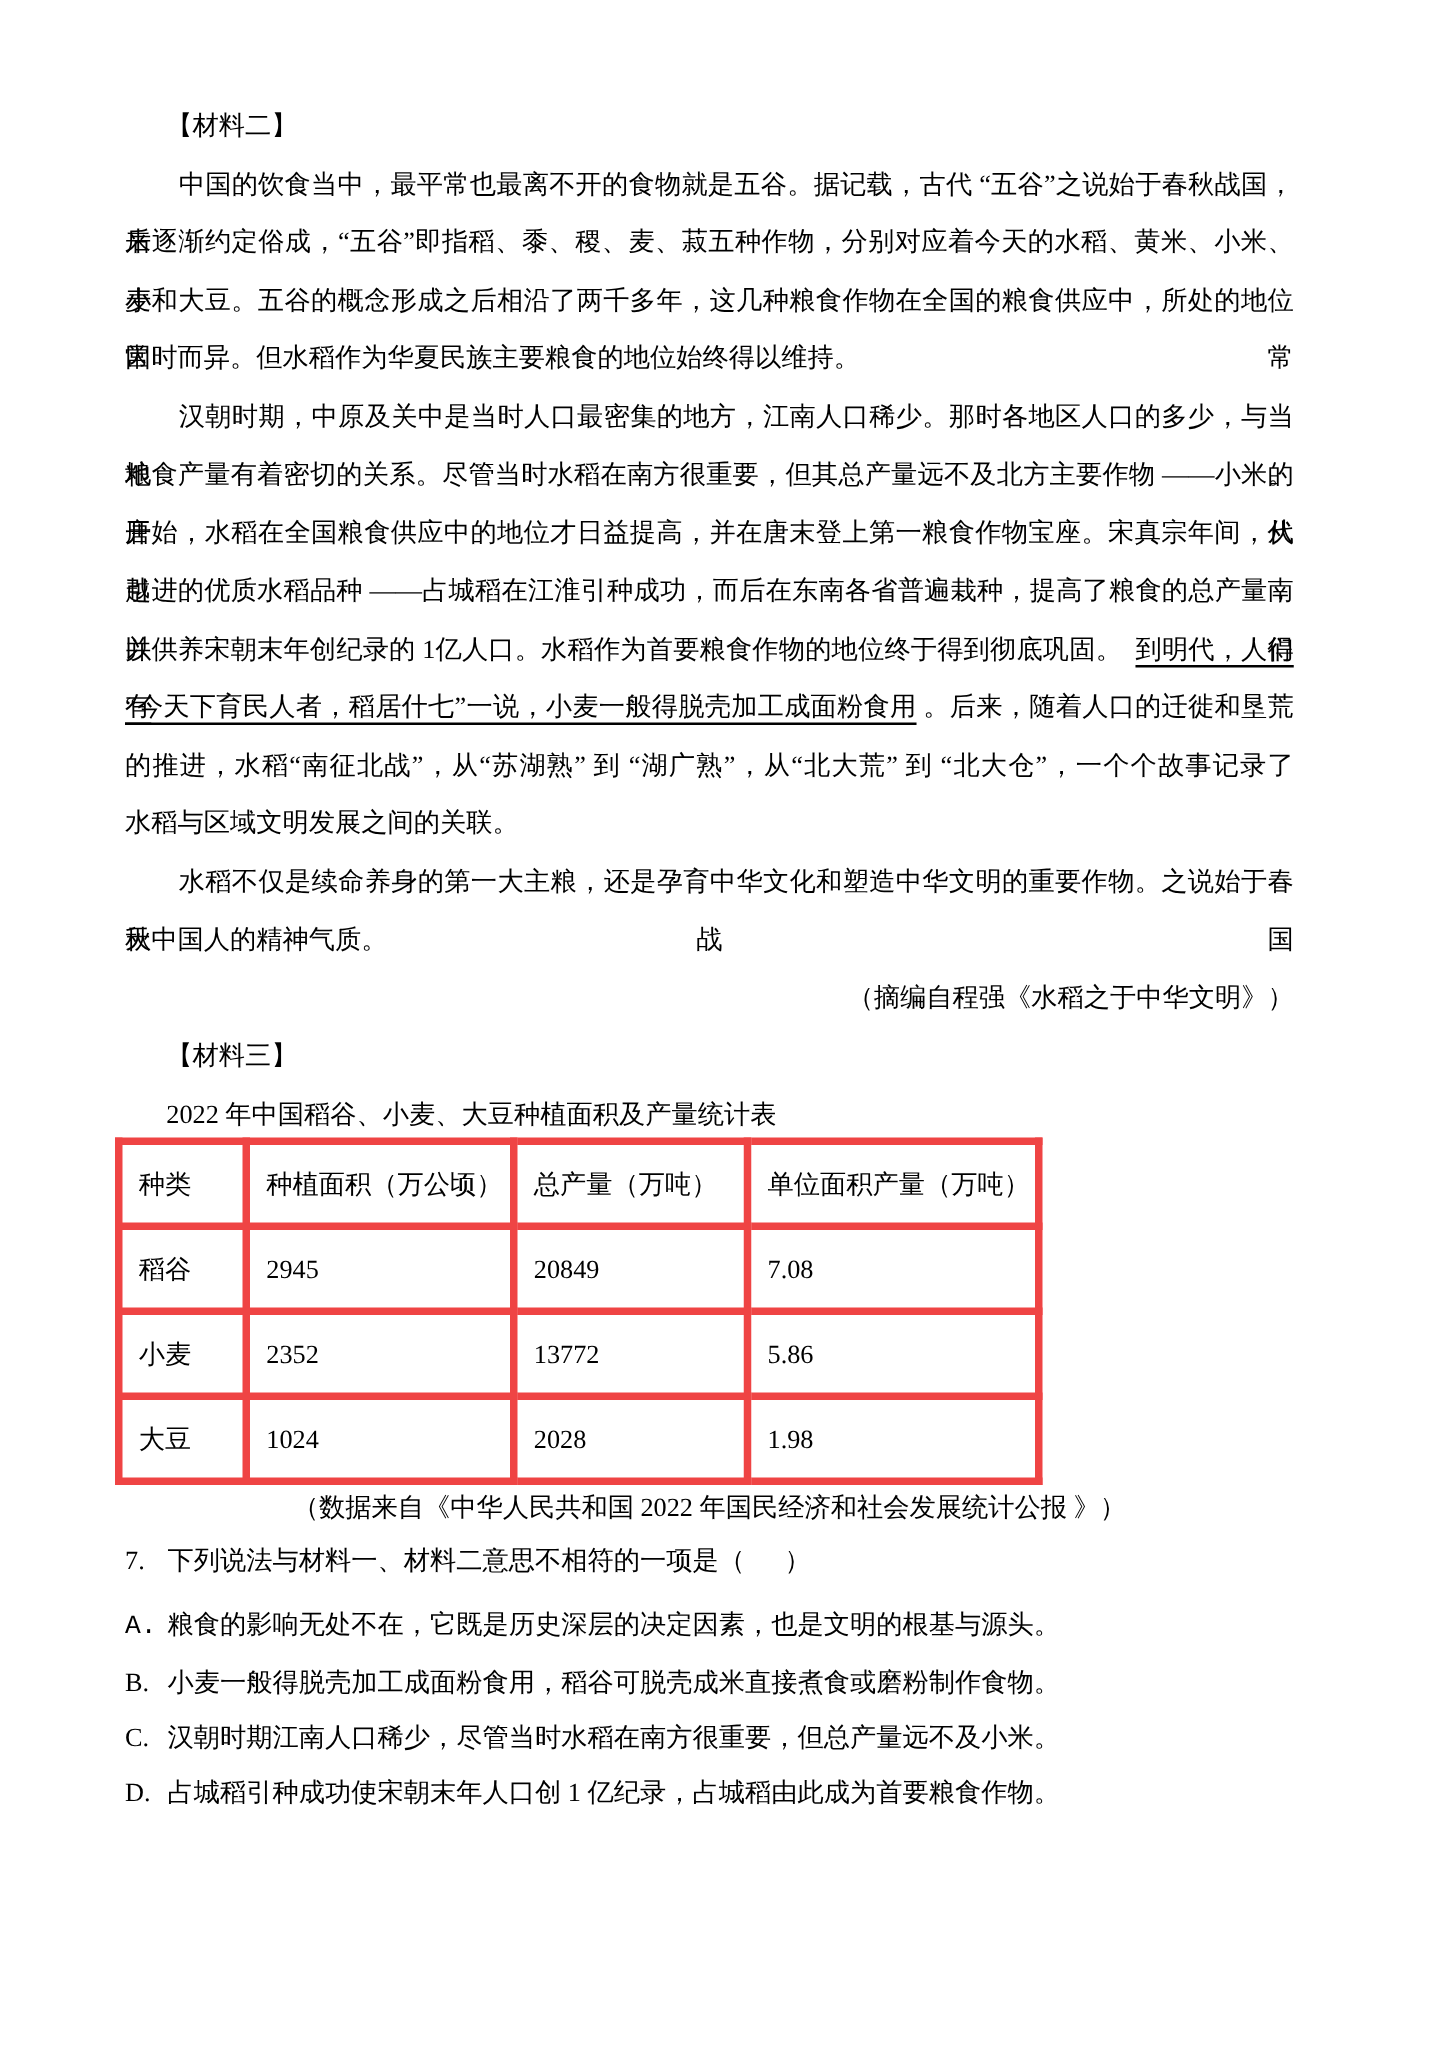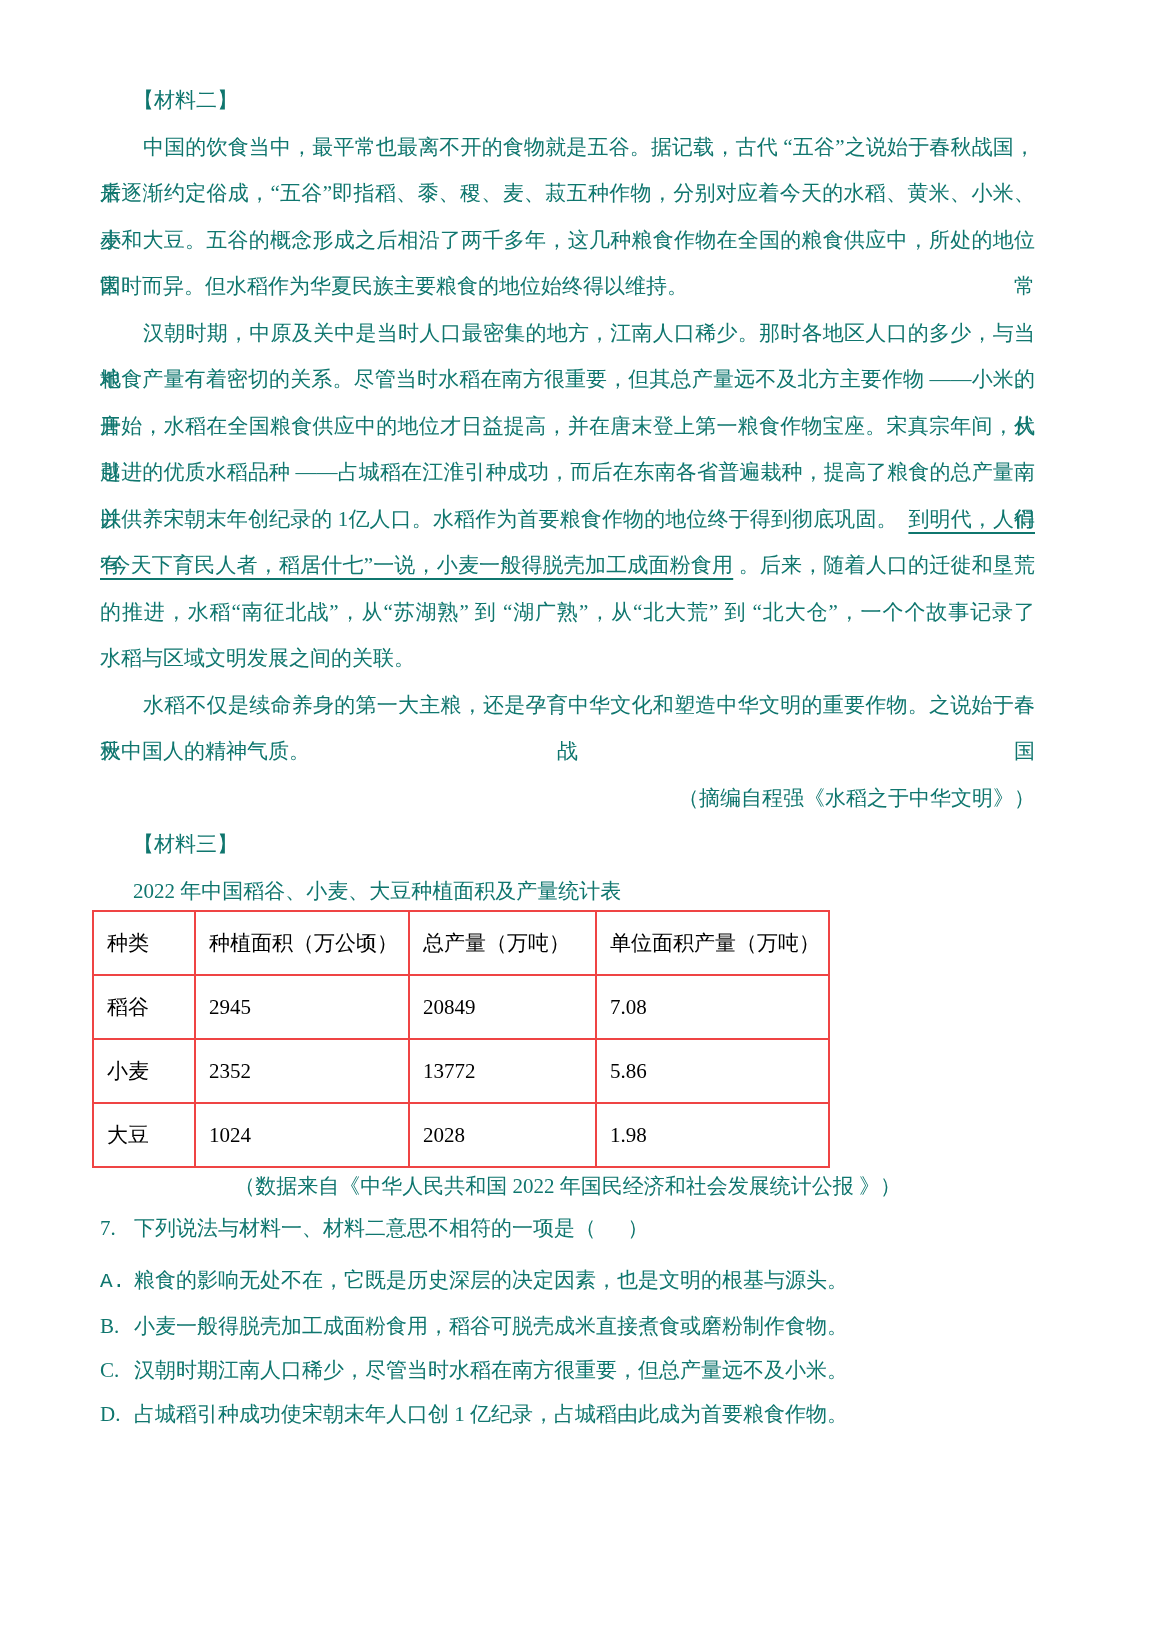--- a/index.html
+++ b/index.html
@@ -19,21 +19,21 @@
     position: absolute;
     left: 100px;
     top: 77px;
     width: 935px;
   }
   .line {
     height: 46.5px;
     line-height: 46.5px;
     font-size: 21px;
     white-space: pre-wrap;
-    color: #0f766e;
+    color: #000000;
   }
   .j {
     text-align: justify;
     text-align-last: justify;
   }
   .ind { text-indent: 43px; }
   .hd  { text-indent: 33px; }
   .right { text-align: right; }
   .u {
     text-decoration: underline;
@@ -41,21 +41,21 @@
     text-decoration-thickness: 1.5px;
   }
   table.stats {
     border-collapse: collapse;
     table-layout: fixed;
     width: 736px;
     margin-left: -8px;
     margin-top: -4px;
   }
   table.stats td {
-    border: 2px solid #ef4444;
+    border: 6px solid #ef4444;
     height: 62px;
     padding: 0 0 0 13px;
     font-size: 21px;
     font-weight: normal;
     vertical-align: middle;
     white-space: pre-wrap;
   }
   .src {
     height: 36px;
     line-height: 36px;

